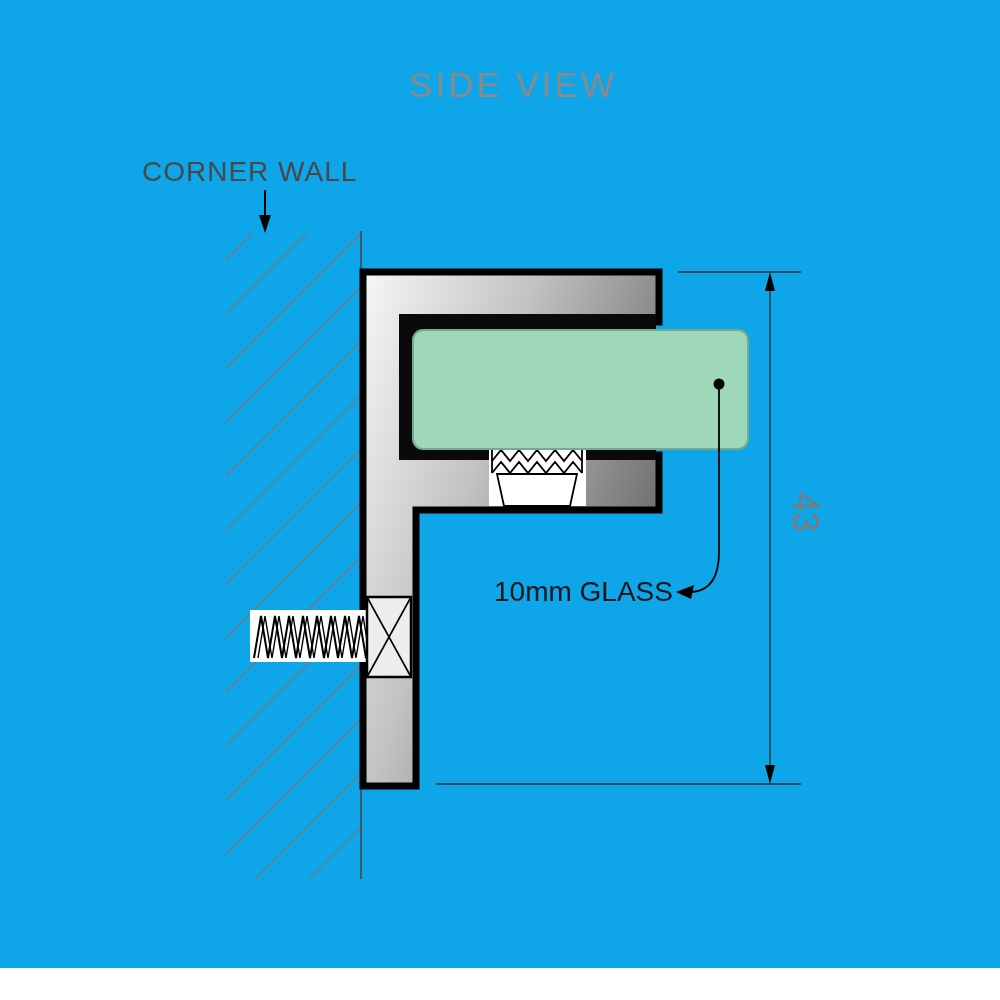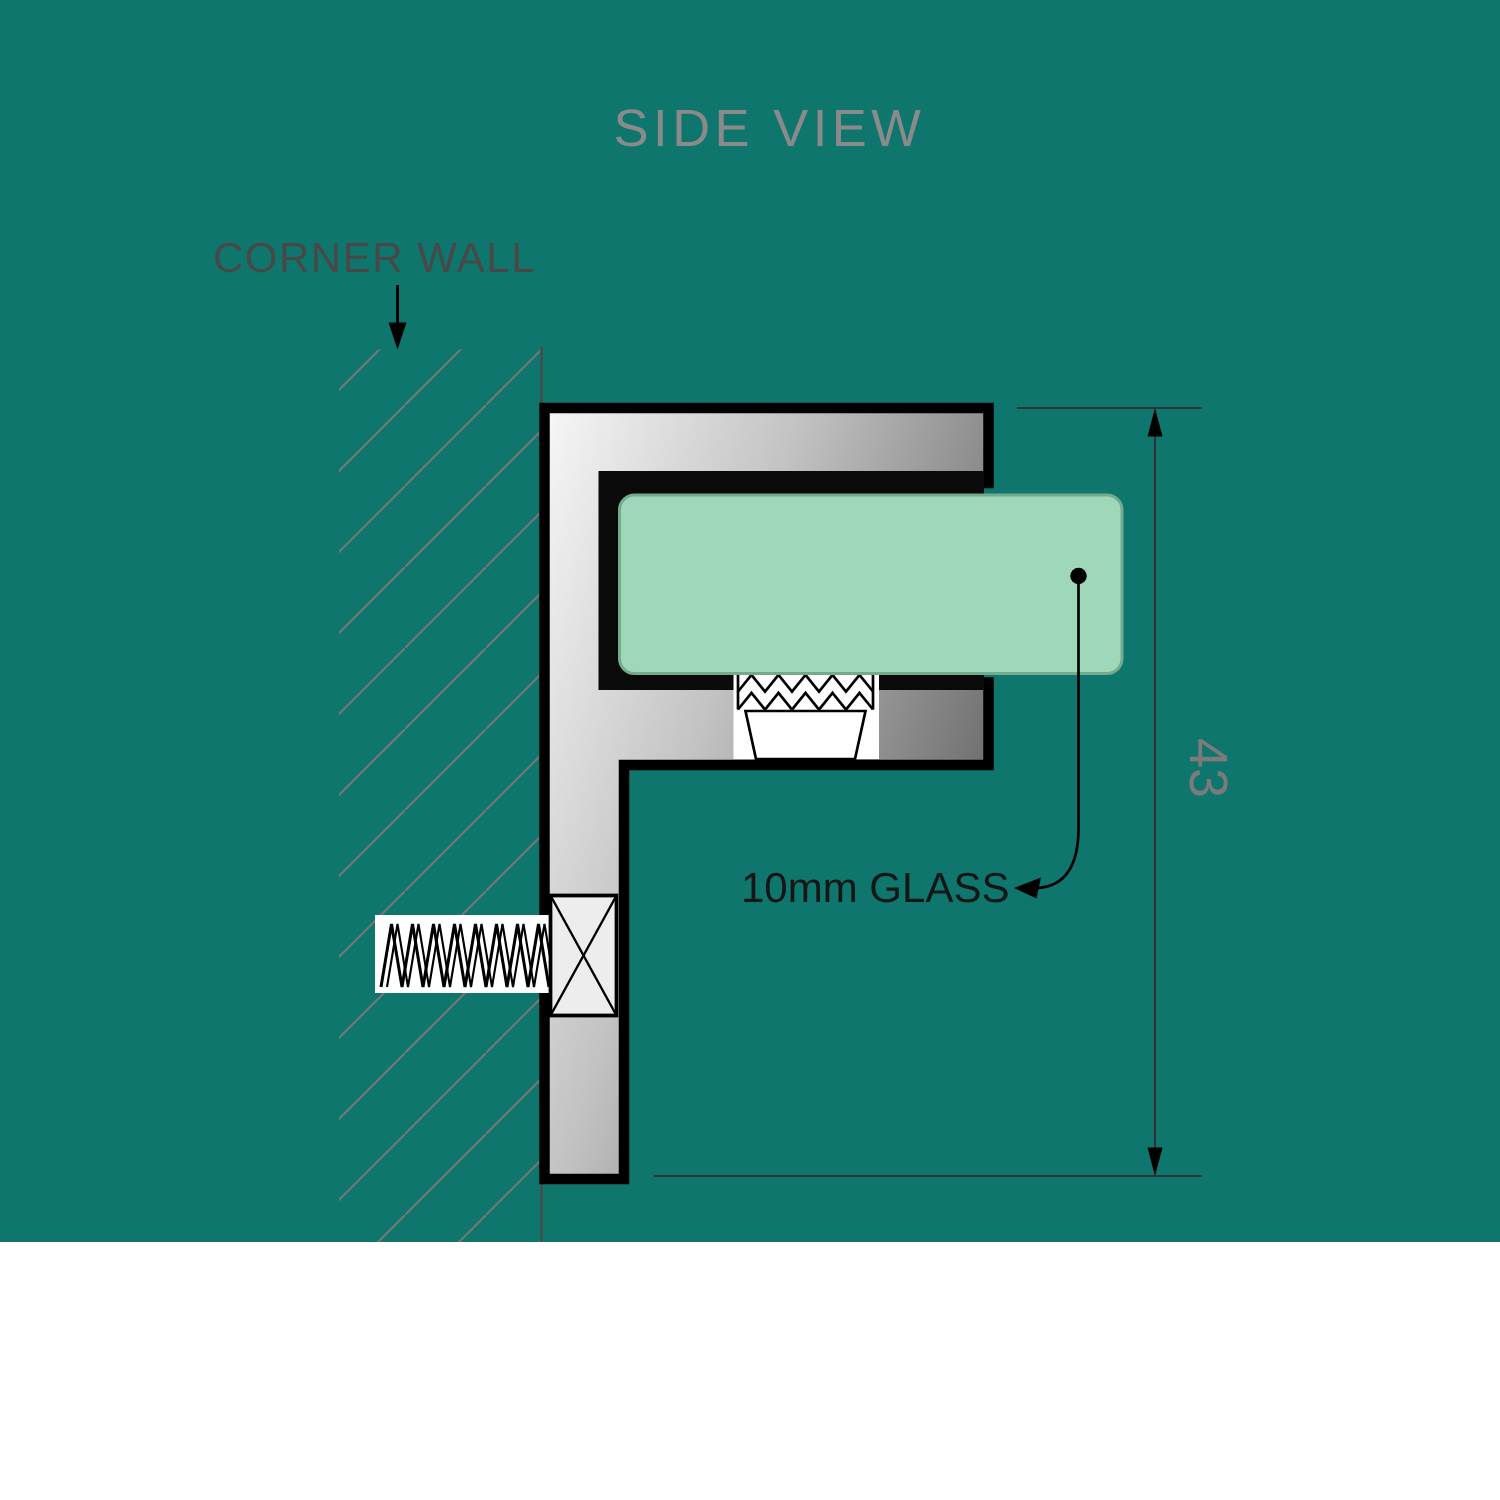--- a/index.html
+++ b/index.html
@@ -1,20 +1,20 @@
 <!DOCTYPE html>
 <html><head>
 <meta charset="utf-8">
 <style>
   html, body { margin: 0; padding: 0; background: #ffffff; }
   .canvas {
     position: relative;
     width: 1000px;
-    height: 828px;
-    background: #0f766e;
+    height: 968px;
+    background: #0ea5e9;
     font-family: "Liberation Sans", "DejaVu Sans", sans-serif;
   }
   svg { display: block; }
   .title-text {
     font-size: 35px;
     fill: #8a8a8a;
     letter-spacing: 3px;
     font-family: "Liberation Sans", "DejaVu Sans", sans-serif;
   }
   .wall-label-text {

